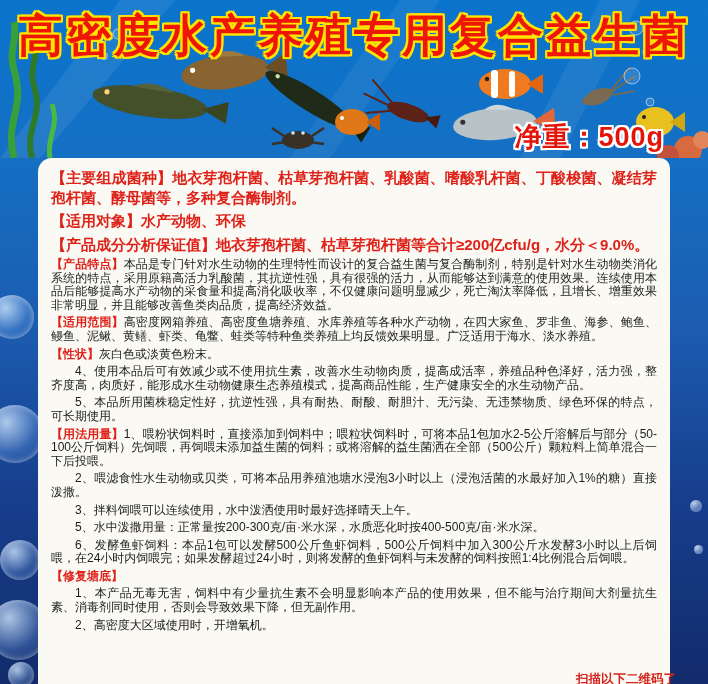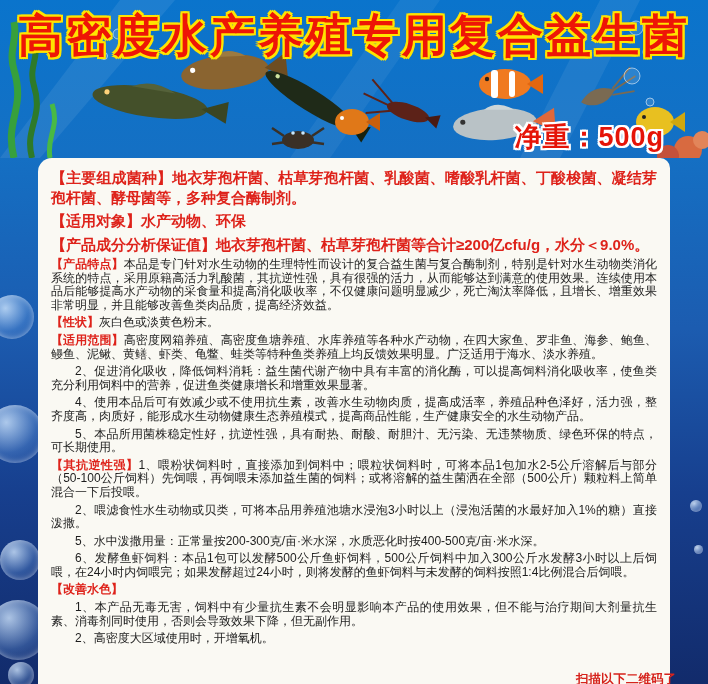--- a/index.html
+++ b/index.html
@@ -160,33 +160,33 @@
   <div class="bubble b5"></div>
   <div class="bubble b6"></div>
   <div class="bubble b7"></div>
 
   <div class="panel">
     <p class="lead"><span class="hd">【主要组成菌种】</span><span>地衣芽孢杆菌、枯草芽孢杆菌、乳酸菌、嗜酸乳杆菌、丁酸梭菌、凝结芽孢杆菌、酵母菌等，多种复合酶制剂。</span></p>
     <p class="lead"><span class="hd">【适用对象】</span><span>水产动物、环保</span></p>
     <p class="lead"><span class="hd">【产品成分分析保证值】</span><span>地衣芽孢杆菌、枯草芽孢杆菌等合计≥200亿cfu/g，水分＜9.0%。</span></p>
 
     <p><span class="hd">【产品特点】</span><span>本品是专门针对水生动物的生理特性而设计的复合益生菌与复合酶制剂，特别是针对水生动物类消化系统的特点，采用原籍高活力乳酸菌，其抗逆性强，具有很强的活力，从而能够达到满意的使用效果。连续使用本品后能够提高水产动物的采食量和提高消化吸收率，不仅健康问题明显减少，死亡淘汰率降低，且增长、增重效果非常明显，并且能够改善鱼类肉品质，提高经济效益。</span></p>
+    <p><span class="hd">【适用范围】</span><span>高密度网箱养殖、高密度鱼塘养殖、水库养殖等各种水产动物，在四大家鱼、罗非鱼、海参、鲍鱼、鳗鱼、泥鳅、黄鳝、虾类、龟鳖、蛙类等特种鱼类养殖上均反馈效果明显。广泛适用于海水、淡水养殖。</span></p>
     <p><span class="hd">【性状】</span><span>灰白色或淡黄色粉末。</span></p>
-    <p><span class="hd">【适用范围】</span><span>高密度网箱养殖、高密度鱼塘养殖、水库养殖等各种水产动物，在四大家鱼、罗非鱼、海参、鲍鱼、鳗鱼、泥鳅、黄鳝、虾类、龟鳖、蛙类等特种鱼类养殖上均反馈效果明显。广泛适用于海水、淡水养殖。</span></p>
 
-    <p class="num"><span>2、促进消化吸收，降低饲料消耗：益生菌代谢产物中具有丰富的消化酶，可以提高饲料消化吸收率，使鱼类充分利用饲料中的营养，促进鱼类健康增长和增重效果显著。</span></p>
     <p class="num"><span>4、使用本品后可有效减少或不使用抗生素，改善水生动物肉质，提高成活率，养殖品种色泽好，活力强，整齐度高，肉质好，能形成水生动物健康生态养殖模式，提高商品性能，生产健康安全的水生动物产品。</span></p>
     <p class="num"><span>5、本品所用菌株稳定性好，抗逆性强，具有耐热、耐酸、耐胆汁、无污染、无违禁物质、绿色环保的特点，可长期使用。</span></p>
 
-    <p><span class="hd">【其抗逆性强】</span><span>1、喂粉状饲料时，直接添加到饲料中；喂粒状饲料时，可将本品1包加水2-5公斤溶解后与部分（50-100公斤饲料）先饲喂，再饲喂未添加益生菌的饲料；或将溶解的益生菌洒在全部（500公斤）颗粒料上简单混合一下后投喂。</span></p>
+    <p><span class="hd">【用法用量】</span><span>1、喂粉状饲料时，直接添加到饲料中；喂粒状饲料时，可将本品1包加水2-5公斤溶解后与部分（50-100公斤饲料）先饲喂，再饲喂未添加益生菌的饲料；或将溶解的益生菌洒在全部（500公斤）颗粒料上简单混合一下后投喂。</span></p>
     <p class="num"><span>2、喂滤食性水生动物或贝类，可将本品用养殖池塘水浸泡3小时以上（浸泡活菌的水最好加入1%的糖）直接泼撒。</span></p>
+    <p class="num"><span>3、拌料饲喂可以连续使用，水中泼洒使用时最好选择晴天上午。</span></p>
     <p class="num"><span>5、水中泼撒用量：正常量按200-300克/亩·米水深，水质恶化时按400-500克/亩·米水深。</span></p>
     <p class="num"><span>6、发酵鱼虾饲料：本品1包可以发酵500公斤鱼虾饲料，500公斤饲料中加入300公斤水发酵3小时以上后饲喂，在24小时内饲喂完；如果发酵超过24小时，则将发酵的鱼虾饲料与未发酵的饲料按照1:4比例混合后饲喂。</span></p>
 
-    <p><span class="hd">【改善水色】</span></p>
+    <p><span class="hd">【修复塘底】</span></p>
     <p class="num"><span>1、本产品无毒无害，饲料中有少量抗生素不会明显影响本产品的使用效果，但不能与治疗期间大剂量抗生素、消毒剂同时使用，否则会导致效果下降，但无副作用。</span></p>
     <p class="num"><span>2、高密度大区域使用时，开增氧机。</span></p>
 
   </div>
 
   <div class="footer-note">扫描以下二维码了</div>
 
 </div>
 
 </body></html>

